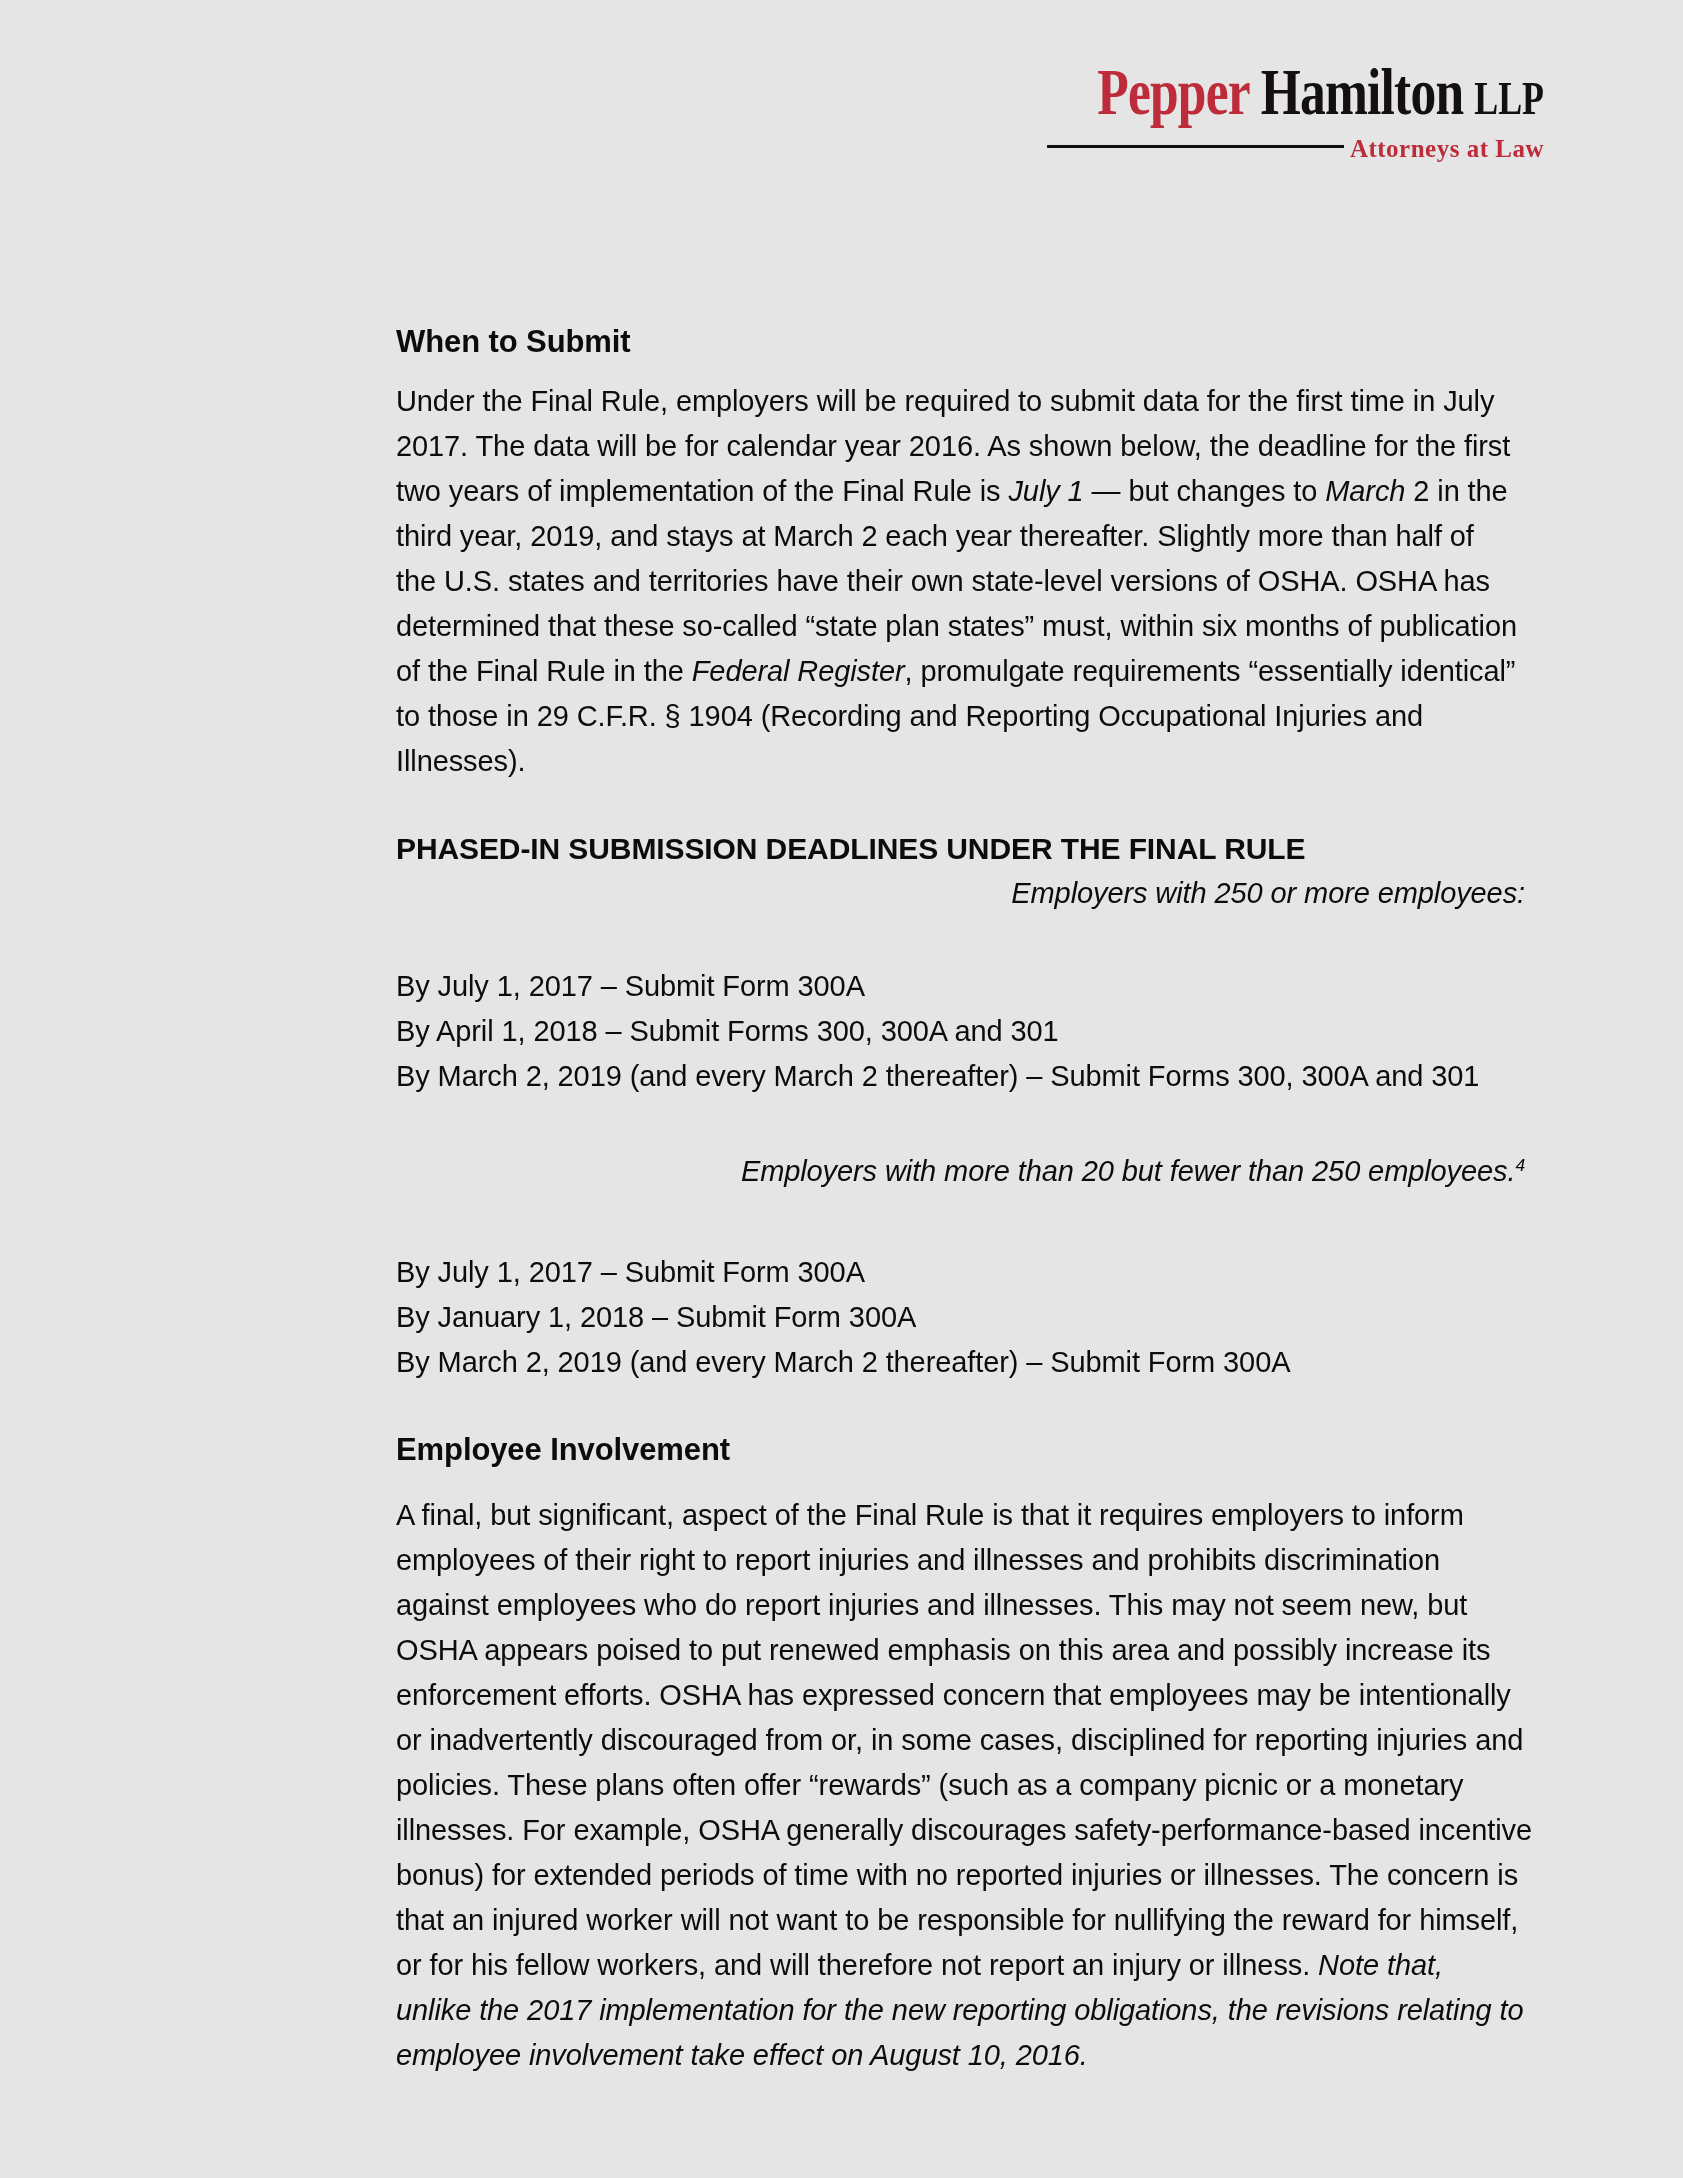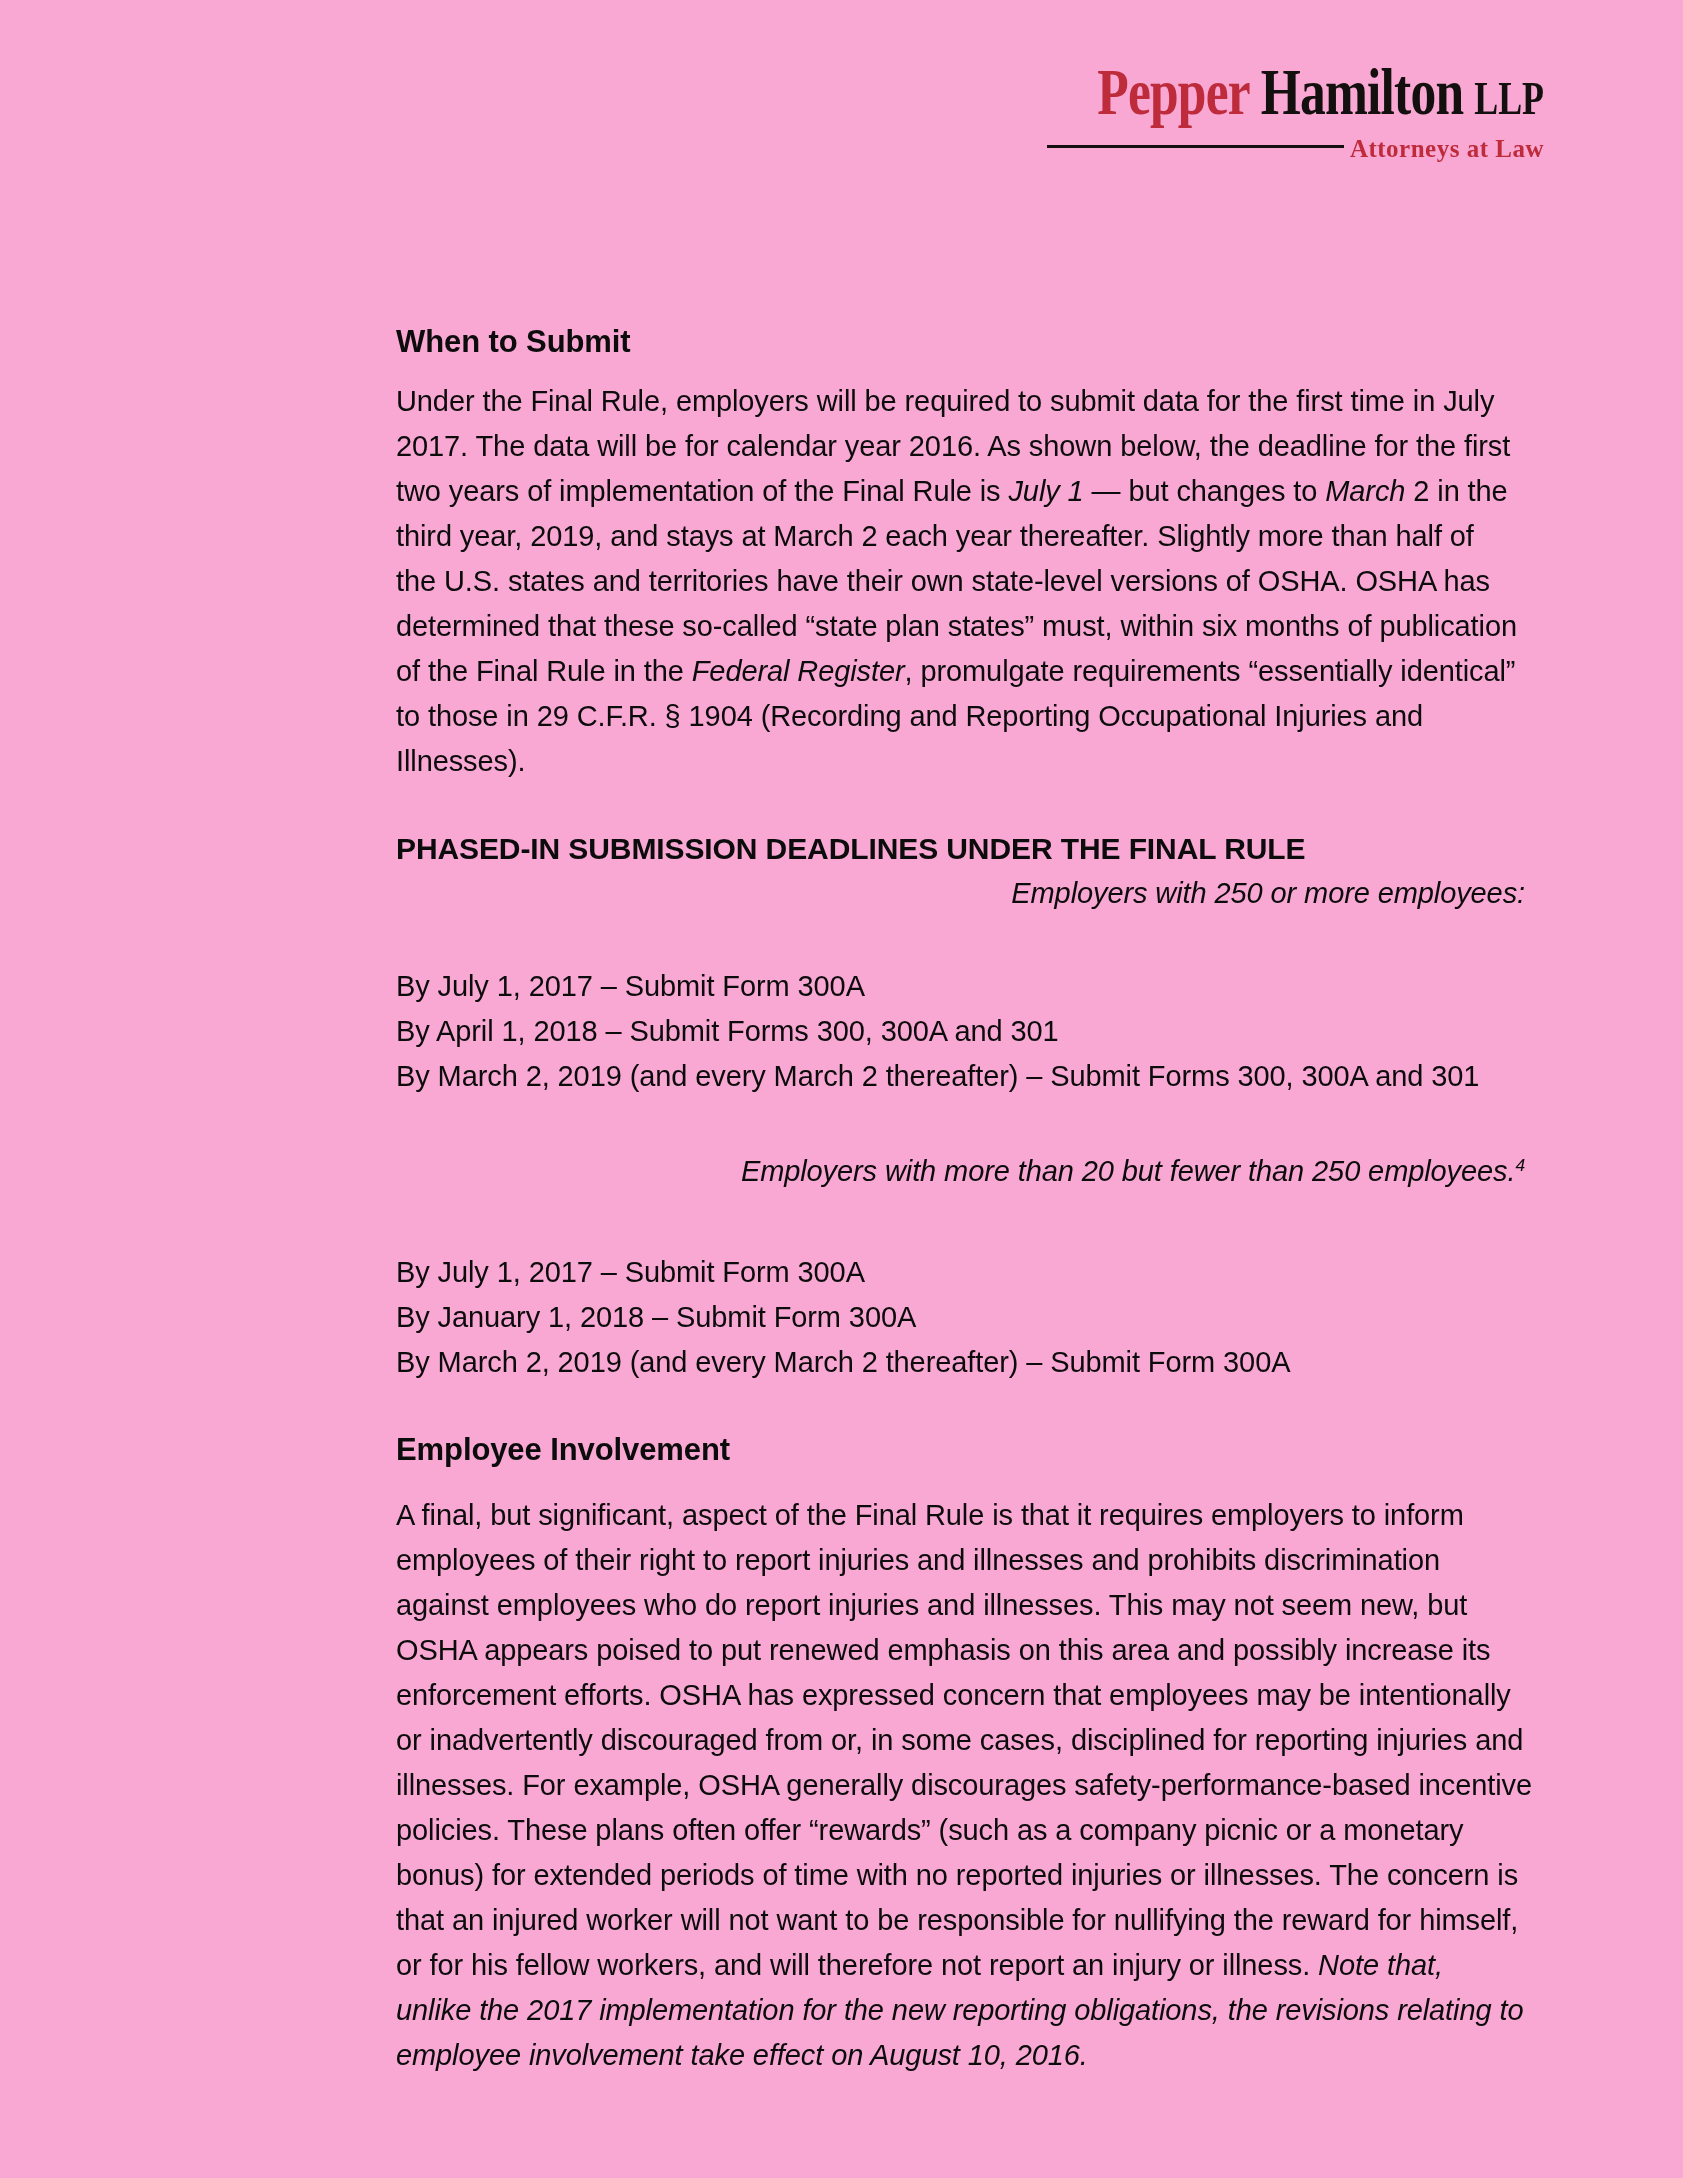--- a/index.html
+++ b/index.html
@@ -4,21 +4,21 @@
 <style>
   html, body {
     margin: 0;
     padding: 0;
     background: #ffffff;
   }
   .page {
     position: relative;
     width: 1683px;
     height: 2178px;
-    background: #f9a8d4;
+    background: #e5e5e5;
     overflow: hidden;
     font-family: "Liberation Sans", sans-serif;
     color: #0c0c0c;
   }
 
   
   .logo {
     position: absolute;
     top: 57px;
     right: 139px;
@@ -159,22 +159,22 @@
 
     <div class="heading mt-section">Employee Involvement</div>
 
     <div class="para mt-after-h3">
         <div class="line">A final, but significant, aspect of the Final Rule is that it requires employers to inform</div>
         <div class="line">employees of their right to report injuries and illnesses and prohibits discrimination</div>
         <div class="line">against employees who do report injuries and illnesses. This may not seem new, but</div>
         <div class="line">OSHA appears poised to put renewed emphasis on this area and possibly increase its</div>
         <div class="line">enforcement efforts. OSHA has expressed concern that employees may be intentionally</div>
         <div class="line">or inadvertently discouraged from or, in some cases, disciplined for reporting injuries and</div>
+        <div class="line">policies. These plans often offer “rewards” (such as a company picnic or a monetary</div>
         <div class="line">illnesses. For example, OSHA generally discourages safety-performance-based incentive</div>
-        <div class="line">policies. These plans often offer “rewards” (such as a company picnic or a monetary</div>
         <div class="line">bonus) for extended periods of time with no reported injuries or illnesses. The concern is</div>
         <div class="line">that an injured worker will not want to be responsible for nullifying the reward for himself,</div>
         <div class="line"><span>or for his fellow workers, and will therefore not report an injury or illness. </span><span class="it">Note that,</span></div>
         <div class="line"><span class="it">unlike the 2017 implementation for the new reporting obligations, the revisions relating to</span></div>
         <div class="line"><span class="it">employee involvement take effect on August 10, 2016.</span></div>
       </div>
 
   </div>
 </div>
 

